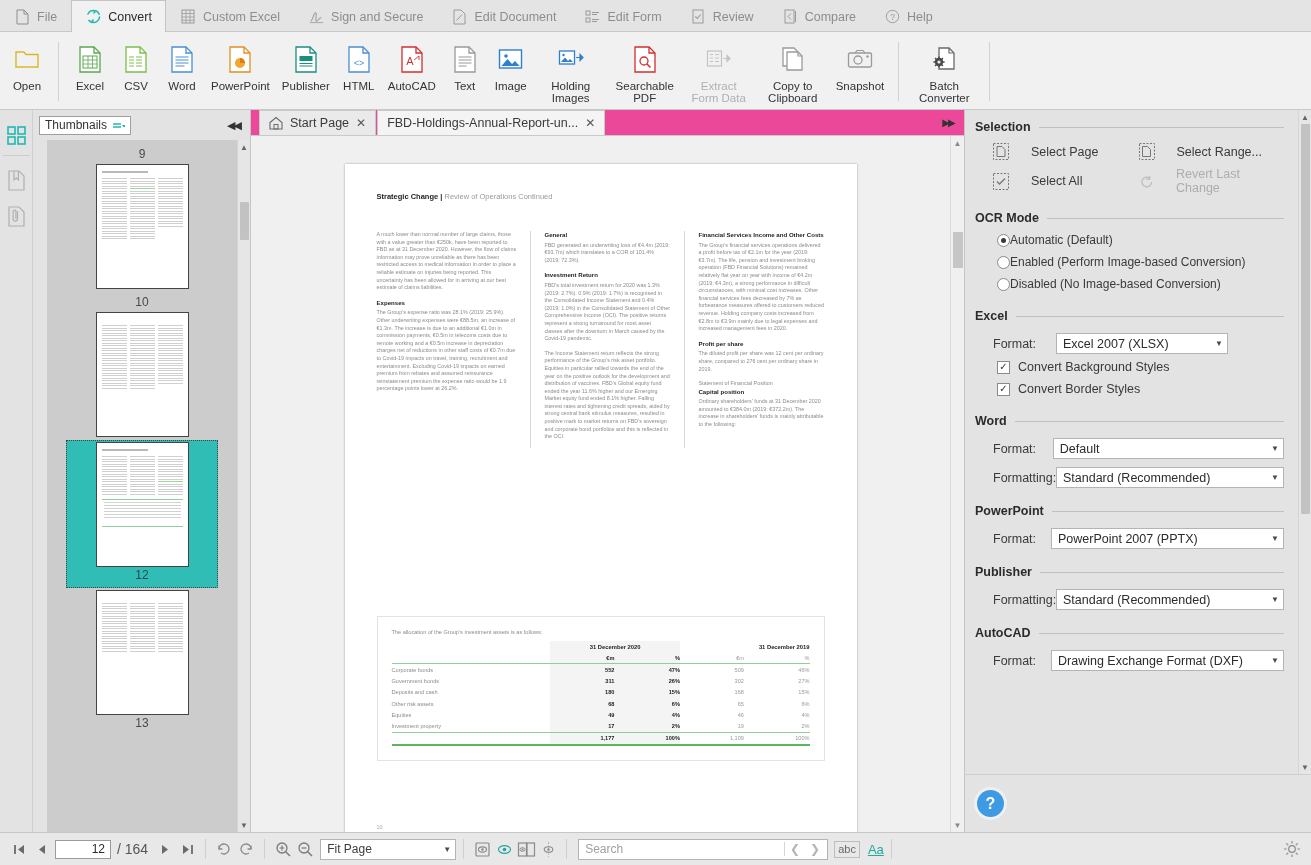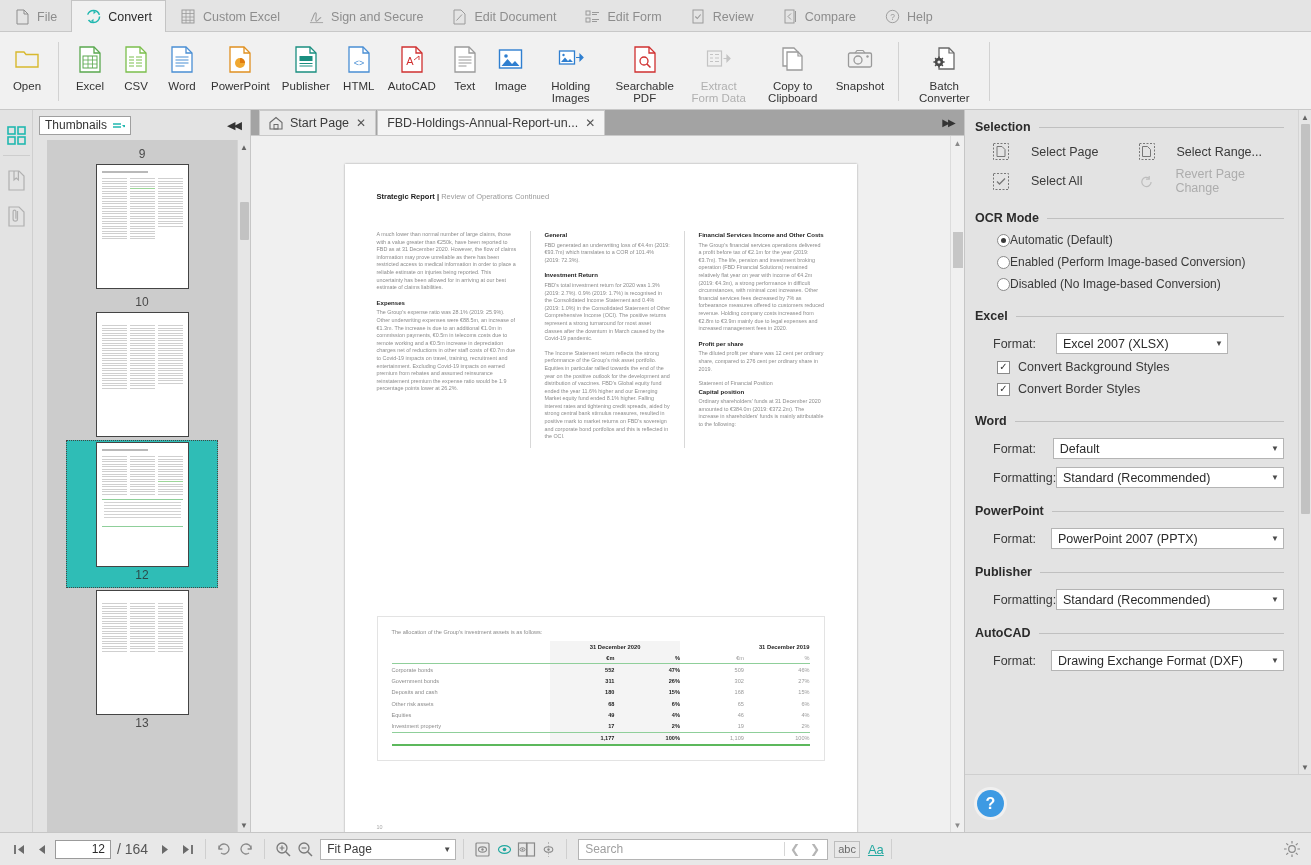--- a/index.html
+++ b/index.html
@@ -57,21 +57,21 @@
   .mini .ml.g { background:#9ed79a; }
   .mini .mtbl { margin-top:4px; border-top:1px solid #8fcf9a; border-bottom:1px solid #8fcf9a; height:28px; display:flex; flex-direction:column; gap:2px; padding:2px 2px; }
   .mini .mtr { height:1px; background:#d2d2d2; }
   .vscroll { width:13px; background:#e6e6e6; border-left:1px solid #d4d4d4; display:flex; flex-direction:column; align-items:center; }
   .vscroll .arr { height:14px; width:13px; display:flex; align-items:center; justify-content:center; font-size:8px; color:#666; }
   .vscroll .track { flex:1; width:13px; position:relative; }
   .vscroll .thumbbar { position:absolute; left:2px; width:9px; background:#c2c2c2; border-radius:1px; }
 
   
   .docarea { flex:1; display:flex; flex-direction:column; min-width:0; background:#f0f0f0;}
-  .tabstrip { height:26px; background:#a3a3a3; display:flex; align-items:flex-end; padding-left:8px; flex:0 0 26px; border-bottom:1px solid #c9c9c9; position:relative;}
+  .tabstrip { height:26px; background:#ec4899; display:flex; align-items:flex-end; padding-left:8px; flex:0 0 26px; border-bottom:1px solid #c9c9c9; position:relative;}
   .dtab { height:25px; display:flex; align-items:center; gap:7px; padding:0 9px; background:#eaeaea; border:1px solid #c9c9c9; border-bottom:none; font-size:12.5px; color:#3a3a3a; cursor:default; margin-right:1px;}
   .dtab.active { background:#f4f4f4; }
   .dtab .x { color:#555; font-size:12px; }
   .tabexpand { margin-left:auto; width:32px; display:flex; align-items:center; justify-content:center; font-size:10px; letter-spacing:-2px; color:#333; height:25px;}
   .docscrollwrap { flex:1; display:flex; min-height:0; }
   .docviewport { flex:1; background:#f0f0f0; overflow:hidden; display:flex; justify-content:center; padding-top:28px; position:relative; }
   .page { width:512px; height:680px; background:#fff; box-shadow:0 0 2px rgba(0,0,0,.35); padding:28px 32px 10px 32px; position:relative; }
   .dscroll { width:14px; background:#f0f0f0; border-left:1px solid #dcdcdc; display:flex; flex-direction:column; align-items:center; }
   .dscroll .arr { height:14px; font-size:8px; color:#8a8a8a; display:flex; align-items:center; justify-content:center; }
   .dscroll .track { flex:1; width:14px; position:relative; }
@@ -801,21 +801,21 @@
           <span>FBD-Holdings-Annual-Report-un...</span>
           <span class="x">✕</span>
         </div>
         <div class="tabexpand">▶▶</div>
       </div>
 
       <div class="docscrollwrap">
         <div class="docviewport">
           <div class="page">
             <div class="prhead">
-              <b>Strategic Report |</b>
+              <b>Strategic Change |</b>
               <span>Review of Operations Continued</span>
             </div>
             <div class="cols">
               <div class="col">
                 <p>A much lower than normal number of large claims, those with a value greater than €250k, have been reported to FBD as at 31 December 2020. However, the flow of claims information may prove unreliable as there has been restricted access to medical information in order to place a reliable estimate on injuries being reported. This uncertainty has been allowed for in arriving at our best estimate of claims liabilities.</p>
                 <h4>Expenses</h4>
                 <p>The Group's expense ratio was 28.1% (2019: 25.9%). Other underwriting expenses were €88.5m, an increase of €1.3m. The increase is due to an additional €1.0m in commission payments, €0.5m in telecoms costs due to remote working and a €0.5m increase in depreciation charges net of reductions in other staff costs of €0.7m due to Covid-19 impacts on travel, training, recruitment and entertainment. Excluding Covid-19 impacts on earned premium from rebates and assumed reinsurance reinstatement premium the expense ratio would be 1.9 percentage points lower at 26.2%.</p>
               </div>
               <div class="col bordered">
                 <h4>General</h4>
@@ -946,21 +946,21 @@
                   <rect x="0.5" y="0.5" width="15" height="16" fill="none" stroke="#777" stroke-dasharray="2 1.5"></rect>
                   <path d="M4 8.5l2.5 2.5 5.5-5.5" fill="none" stroke="#777" stroke-width="1.3"></path>
                 </svg>
               <span>Select All</span>
             </div>
             <div class="dis">
               <svg width="16" height="17" viewBox="0 0 16 17">
                   <path d="M13 9a5 5 0 1 1-2-4" fill="none" stroke="#bdbdbd" stroke-width="1.3"></path>
                   <path d="M11 2.5v3.5H7.5" fill="none" stroke="#bdbdbd" stroke-width="1.3"></path>
                 </svg>
-              <span>Revert Page Change</span>
+              <span>Revert Last Change</span>
             </div>
           </div>
 
           <div class="grp">
             <span class="gt">OCR Mode</span>
             <span class="gl"></span>
           </div>
           <div class="radio">
             <span class="rdo on">
                 <i></i>

